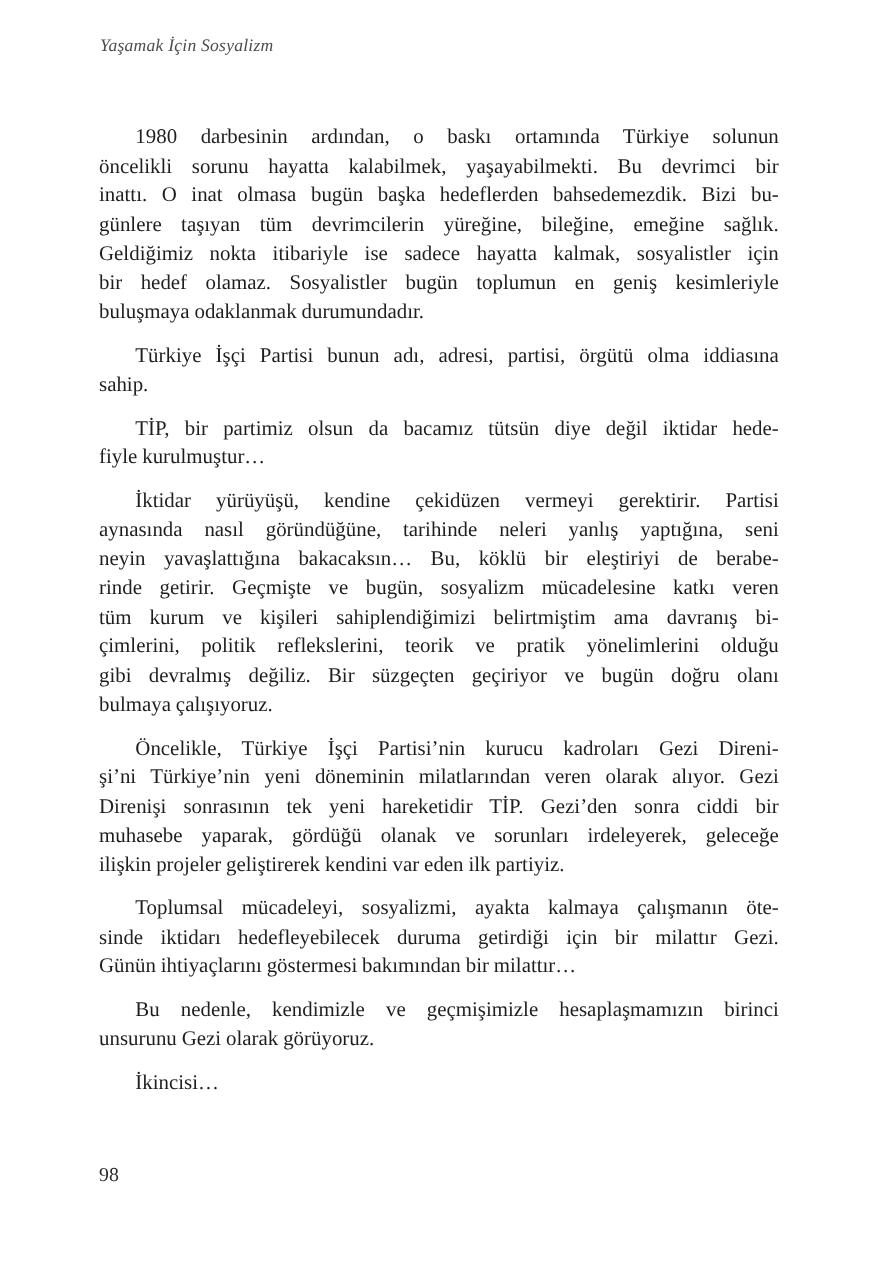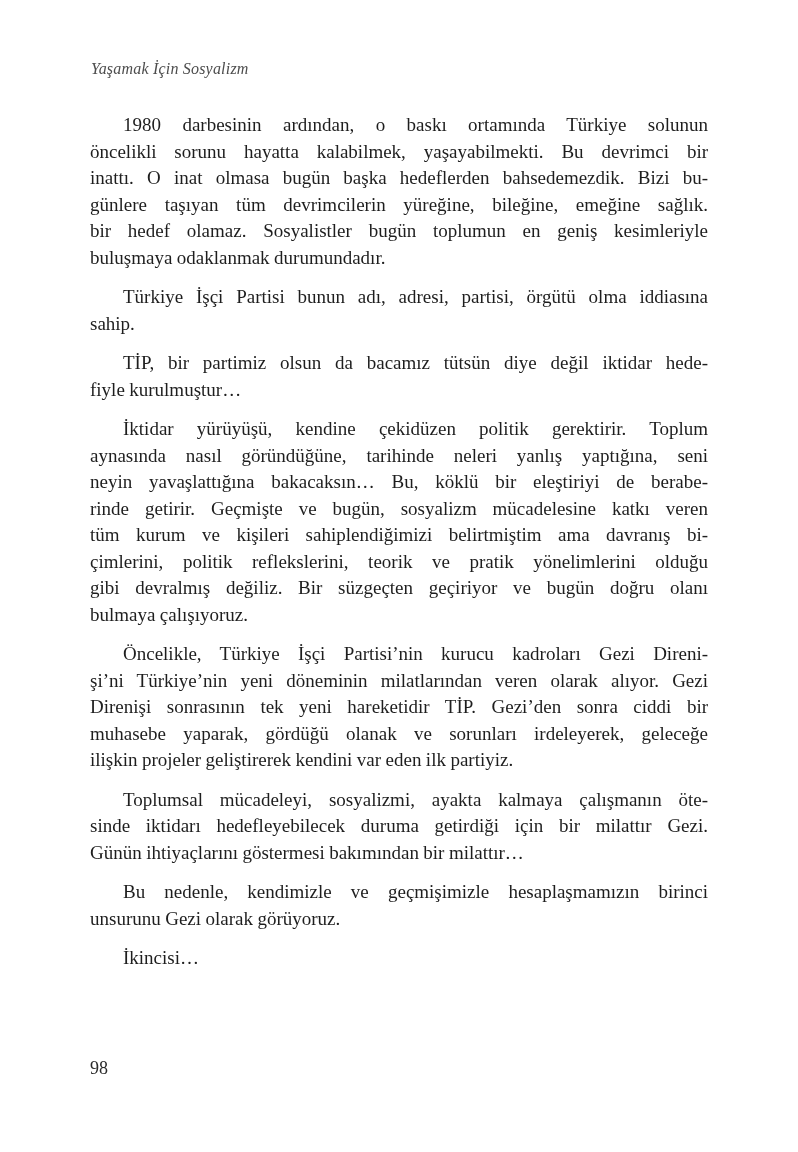--- a/index.html
+++ b/index.html
@@ -10,21 +10,21 @@
   .page {
     position: relative;
     width: 798px;
     height: 1152px;
     background: #ffffff;
     font-family: "Liberation Serif", "DejaVu Serif", serif;
     overflow: hidden;
   }
   .running-header {
     position: absolute;
-    top: 60px;
+    top: 33px;
     left: 91px;
     font-style: italic;
     font-size: 16px;
     color: #4d4d4d;
     letter-spacing: 0.2px;
   }
   .body-text {
     position: absolute;
     top: 112px;
     left: 90px;
@@ -62,33 +62,34 @@
 
 <div class="page">
   <div class="running-header">Yaşamak İçin Sosyalizm</div>
 
   <div class="body-text" id="paragraphs">
       <div class="paragraph">
         <div class="line first">1980 darbesinin ardından, o baskı ortamında Türkiye solunun</div>
         <div class="line">öncelikli sorunu hayatta kalabilmek, yaşayabilmekti. Bu devrimci bir</div>
         <div class="line">inattı. O inat olmasa bugün başka hedeflerden bahsedemezdik. Bizi bu-</div>
         <div class="line">günlere taşıyan tüm devrimcilerin yüreğine, bileğine, emeğine sağlık.</div>
+        <div class="line">Geldiğimiz nokta itibariyle ise sadece hayatta kalmak, sosyalistler için</div>
         <div class="line">bir hedef olamaz. Sosyalistler bugün toplumun en geniş kesimleriyle</div>
         <div class="line last">buluşmaya odaklanmak durumundadır.</div>
       </div>
       <div class="paragraph">
         <div class="line first">Türkiye İşçi Partisi bunun adı, adresi, partisi, örgütü olma iddiasına</div>
         <div class="line last">sahip.</div>
       </div>
       <div class="paragraph">
         <div class="line first">TİP, bir partimiz olsun da bacamız tütsün diye değil iktidar hede-</div>
         <div class="line last">fiyle kurulmuştur…</div>
       </div>
       <div class="paragraph">
-        <div class="line first">İktidar yürüyüşü, kendine çekidüzen politik gerektirir. Toplum</div>
+        <div class="line first">İktidar yürüyüşü, kendine çekidüzen vermeyi gerektirir. Partisi</div>
         <div class="line">aynasında nasıl göründüğüne, tarihinde neleri yanlış yaptığına, seni</div>
         <div class="line">neyin yavaşlattığına bakacaksın… Bu, köklü bir eleştiriyi de berabe-</div>
         <div class="line">rinde getirir. Geçmişte ve bugün, sosyalizm mücadelesine katkı veren</div>
         <div class="line">tüm kurum ve kişileri sahiplendiğimizi belirtmiştim ama davranış bi-</div>
         <div class="line">çimlerini, politik reflekslerini, teorik ve pratik yönelimlerini olduğu</div>
         <div class="line">gibi devralmış değiliz. Bir süzgeçten geçiriyor ve bugün doğru olanı</div>
         <div class="line last">bulmaya çalışıyoruz.</div>
       </div>
       <div class="paragraph">
         <div class="line first">Öncelikle, Türkiye İşçi Partisi’nin kurucu kadroları Gezi Direni-</div>

